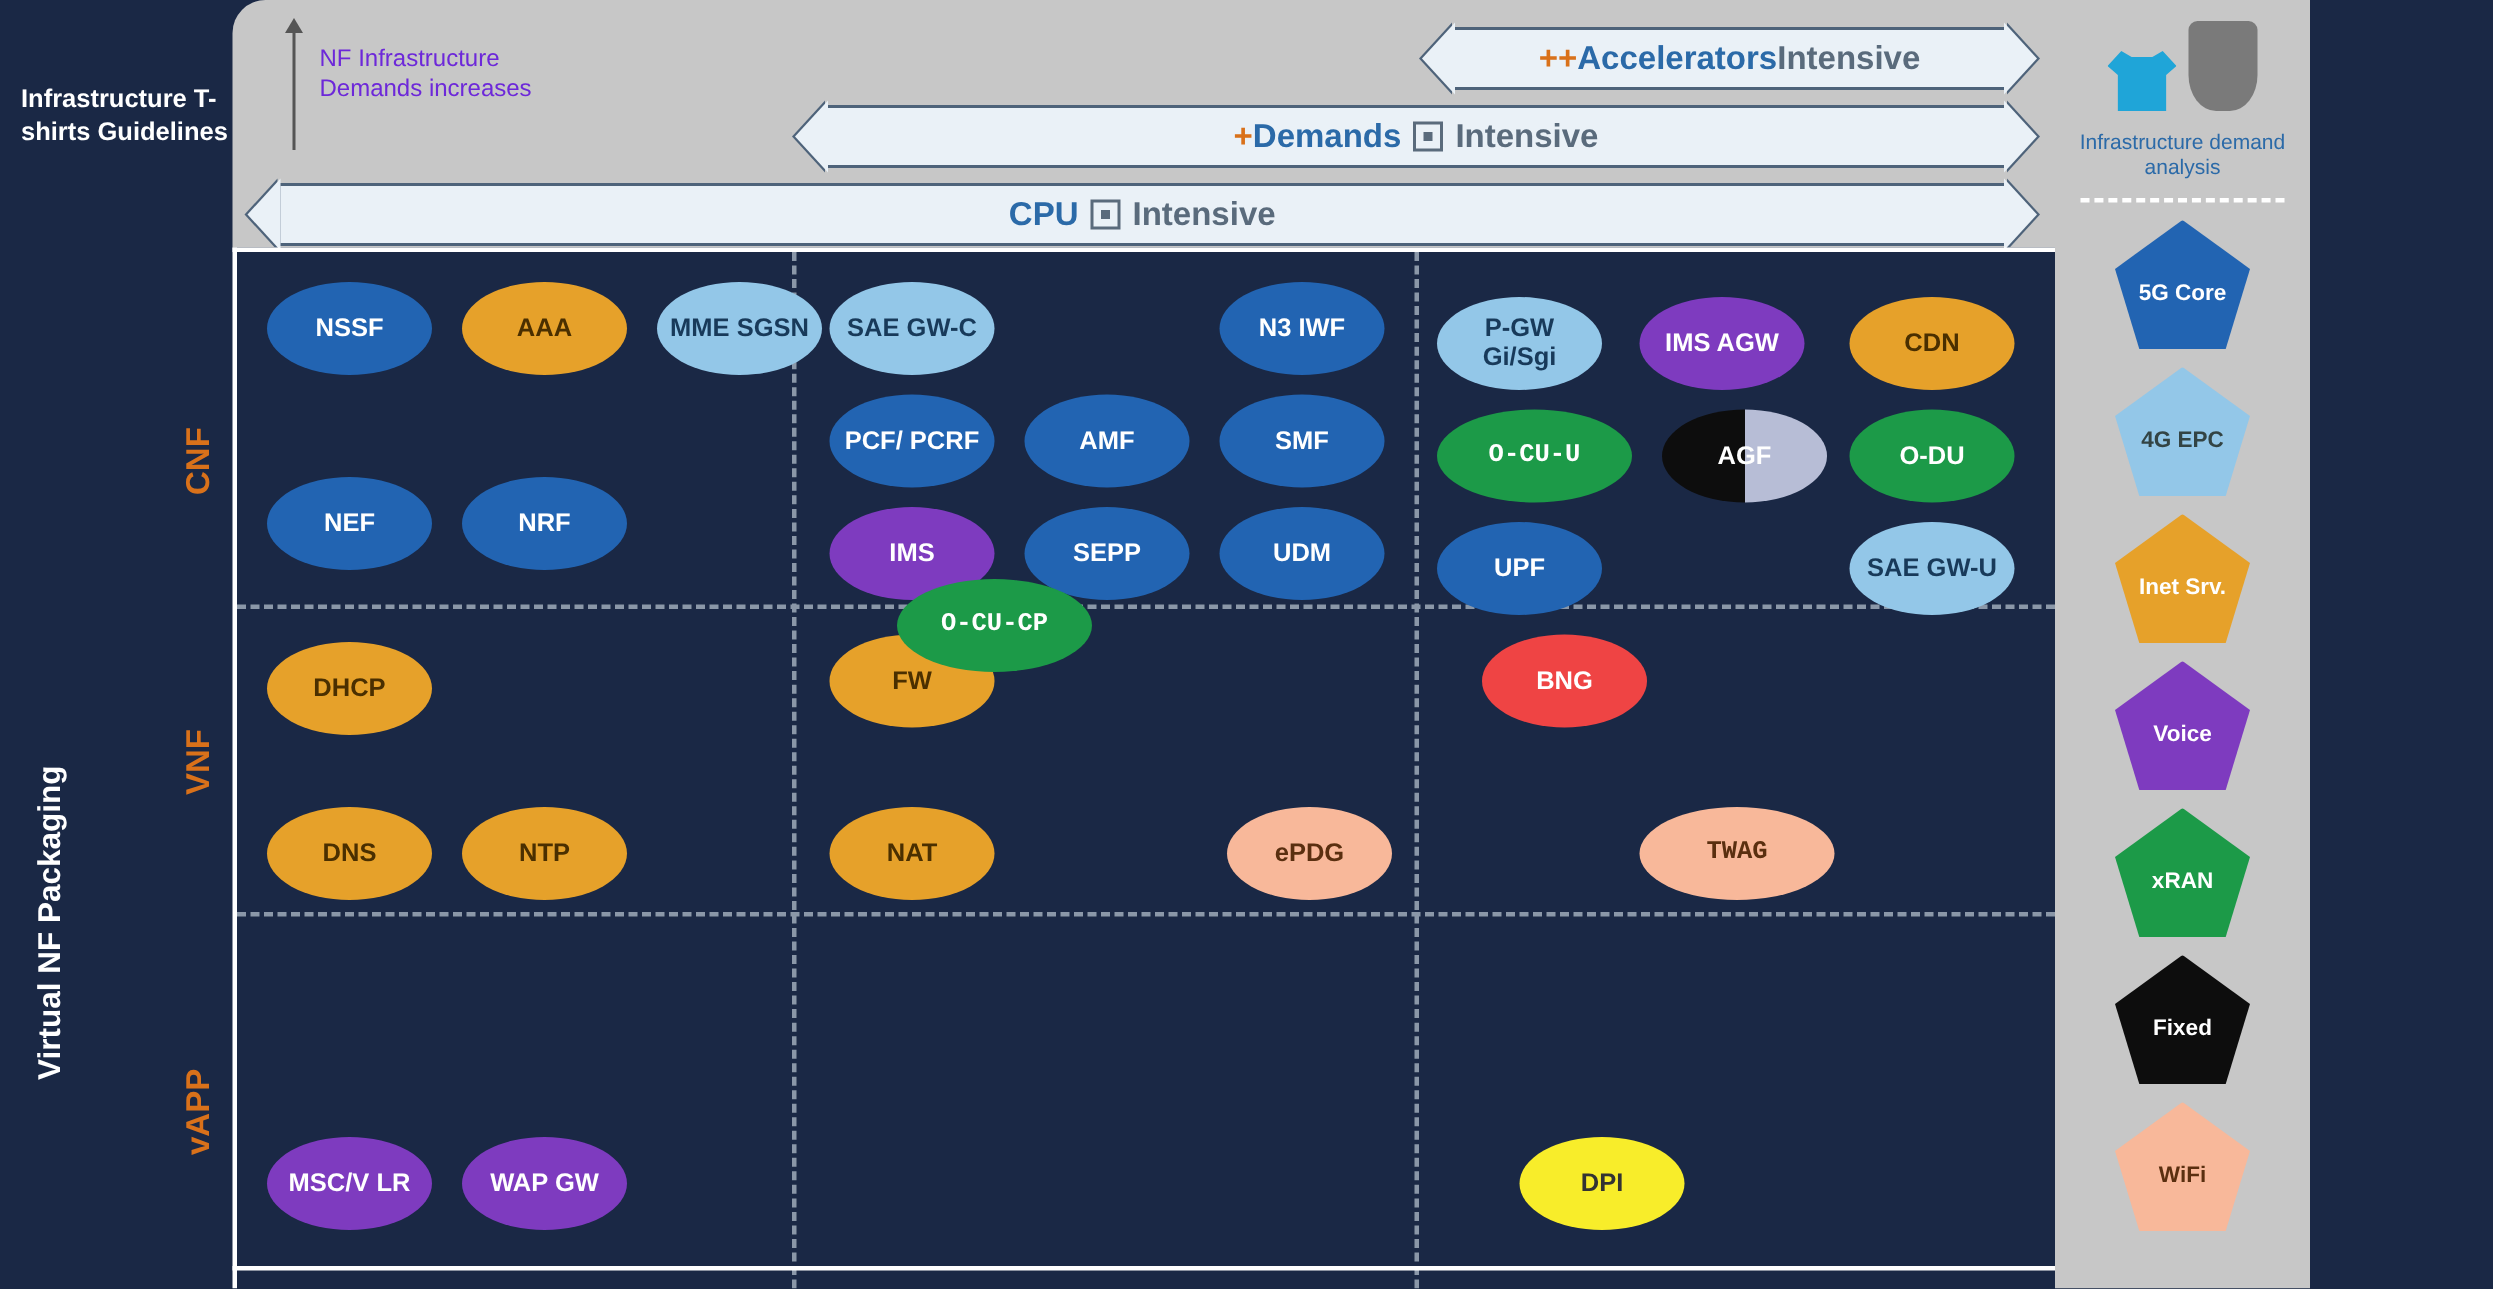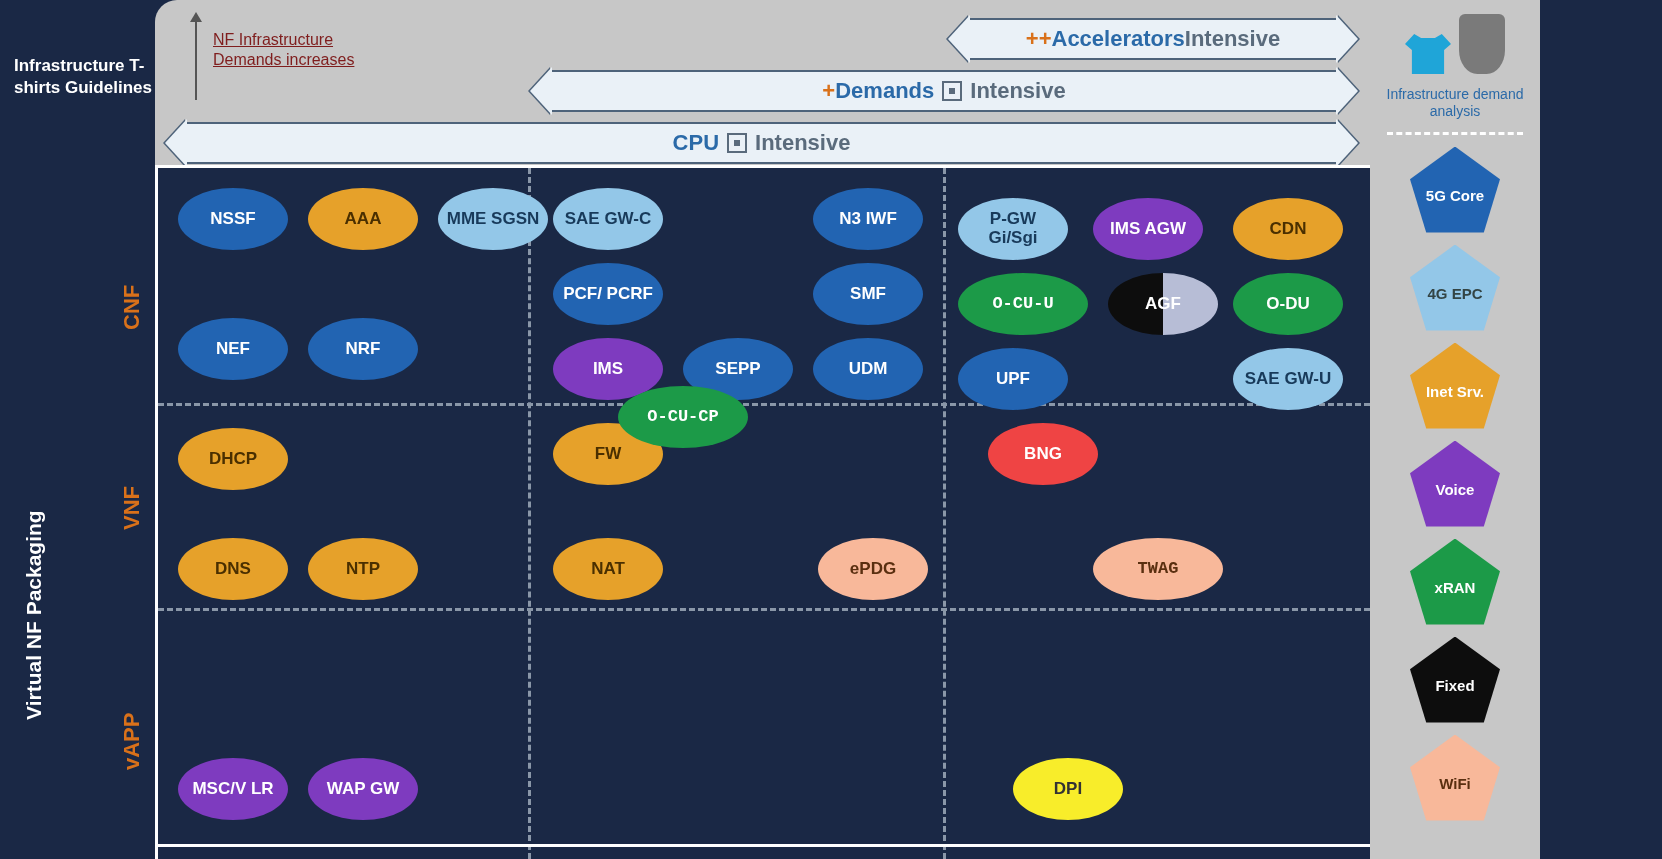--- a/index.html
+++ b/index.html
@@ -47,21 +47,21 @@
   .band2 { left: 395px; top: 70px;  width: 788px; }
   .band1 { left: 30px;  top: 122px; width: 1153px; }
 
   .band-orange { color: #d9711a; font-weight: 800; }
   .band-blue   { color: #2b6aa8; font-weight: 800; }
   .band-plain  { color: #5a6b7c; font-weight: 600; }
   .chip-icon { display:inline-block; width:20px; height:20px; border:2px solid #5a6b7c; margin:0 8px; position:relative; }
   .chip-icon::after{ content:""; position:absolute; inset:5px; background:#5a6b7c; }
 
   .hdr-note {
-    position:absolute; left:58px; top:30px; color:#7f1d1d; font-size:16px; line-height:1.25;text-decoration:underline;
+    position:absolute; left:58px; top:30px; color:#6d28d9; font-size:16px; line-height:1.25;
   }
   .hdr-arrow-up {
     position:absolute; left:40px; top:20px; width:2px; height:80px; background:#555;
   }
   .hdr-arrow-up::before{
     content:""; position:absolute; top:-8px; left:-5px; width:0; height:0;
     border-left:6px solid transparent; border-right:6px solid transparent; border-bottom:10px solid #555;
   }
 
   .main {
@@ -150,34 +150,35 @@
   <div class="pill c-blue w110" style="left:20px;  top:20px">NSSF</div>
   <div class="pill c-orange w110" style="left:150px; top:20px">AAA</div>
   <div class="pill c-lblue w110" style="left:280px; top:20px">MME SGSN</div>
   <div class="pill c-lblue w110" style="left:395px; top:20px">SAE GW-C</div>
   <div class="pill c-blue w110" style="left:655px; top:20px">N3 IWF</div>
   <div class="pill c-purple w110" style="left:935px; top:30px">IMS AGW</div>
   <div class="pill c-lblue w110" style="left:800px; top:30px">P-GW Gi/Sgi</div>
   <div class="pill c-orange w110" style="left:1075px;top:30px">CDN</div>
 
   <div class="pill c-blue w110" style="left:395px; top:95px">PCF/ PCRF</div>
+  <div class="pill c-blue w110" style="left:525px; top:95px">AMF</div>
   <div class="pill c-blue w110" style="left:655px; top:95px">SMF</div>
   <div class="pill c-green w130" style="left:800px; top:105px">O-CU-U</div>
   <div class="pill c-half w110" style="left:950px; top:105px">AGF</div>
   <div class="pill c-green w110" style="left:1075px;top:105px">O-DU</div>
 
   <div class="pill c-blue w110" style="left:20px;  top:150px">NEF</div>
   <div class="pill c-blue w110" style="left:150px; top:150px">NRF</div>
   <div class="pill c-purple w110" style="left:395px; top:170px">IMS</div>
   <div class="pill c-blue w110" style="left:525px; top:170px">SEPP</div>
   <div class="pill c-blue w110" style="left:655px; top:170px">UDM</div>
   <div class="pill c-blue w110" style="left:800px; top:180px">UPF</div>
   <div class="pill c-lblue w110" style="left:1075px;top:180px">SAE GW-U</div>
 
-  <div class="pill c-green w130" style="left:460px; top:218px; z-index:2">O-CU-CP</div>
+  <div class="pill c-green w130" style="left:440px; top:218px; z-index:2">O-CU-CP</div>
 
   <div class="pill c-orange w110" style="left:20px;  top:260px">DHCP</div>
   <div class="pill c-orange w110" style="left:395px; top:255px">FW</div>
   <div class="pill c-black w110" style="left:830px; top:255px">BNG</div>
 
   <div class="pill c-orange w110" style="left:20px;  top:370px">DNS</div>
   <div class="pill c-orange w110" style="left:150px; top:370px">NTP</div>
   <div class="pill c-orange w110" style="left:395px; top:370px">NAT</div>
   <div class="pill c-pink w110" style="left:660px; top:370px">ePDG</div>
   <div class="pill c-pink w130" style="left:935px; top:370px">TWAG</div>

